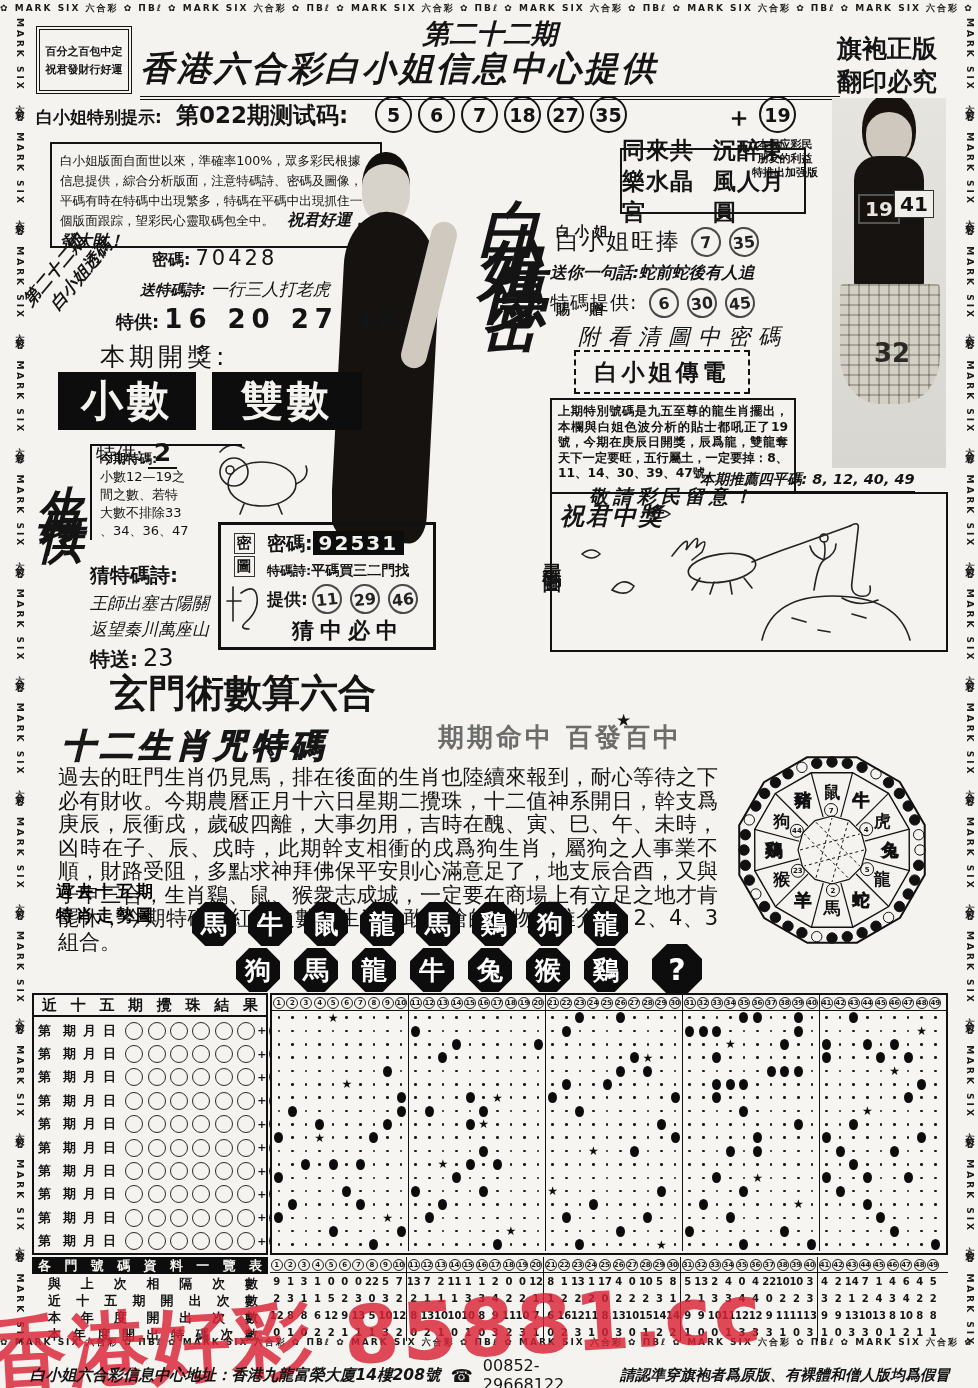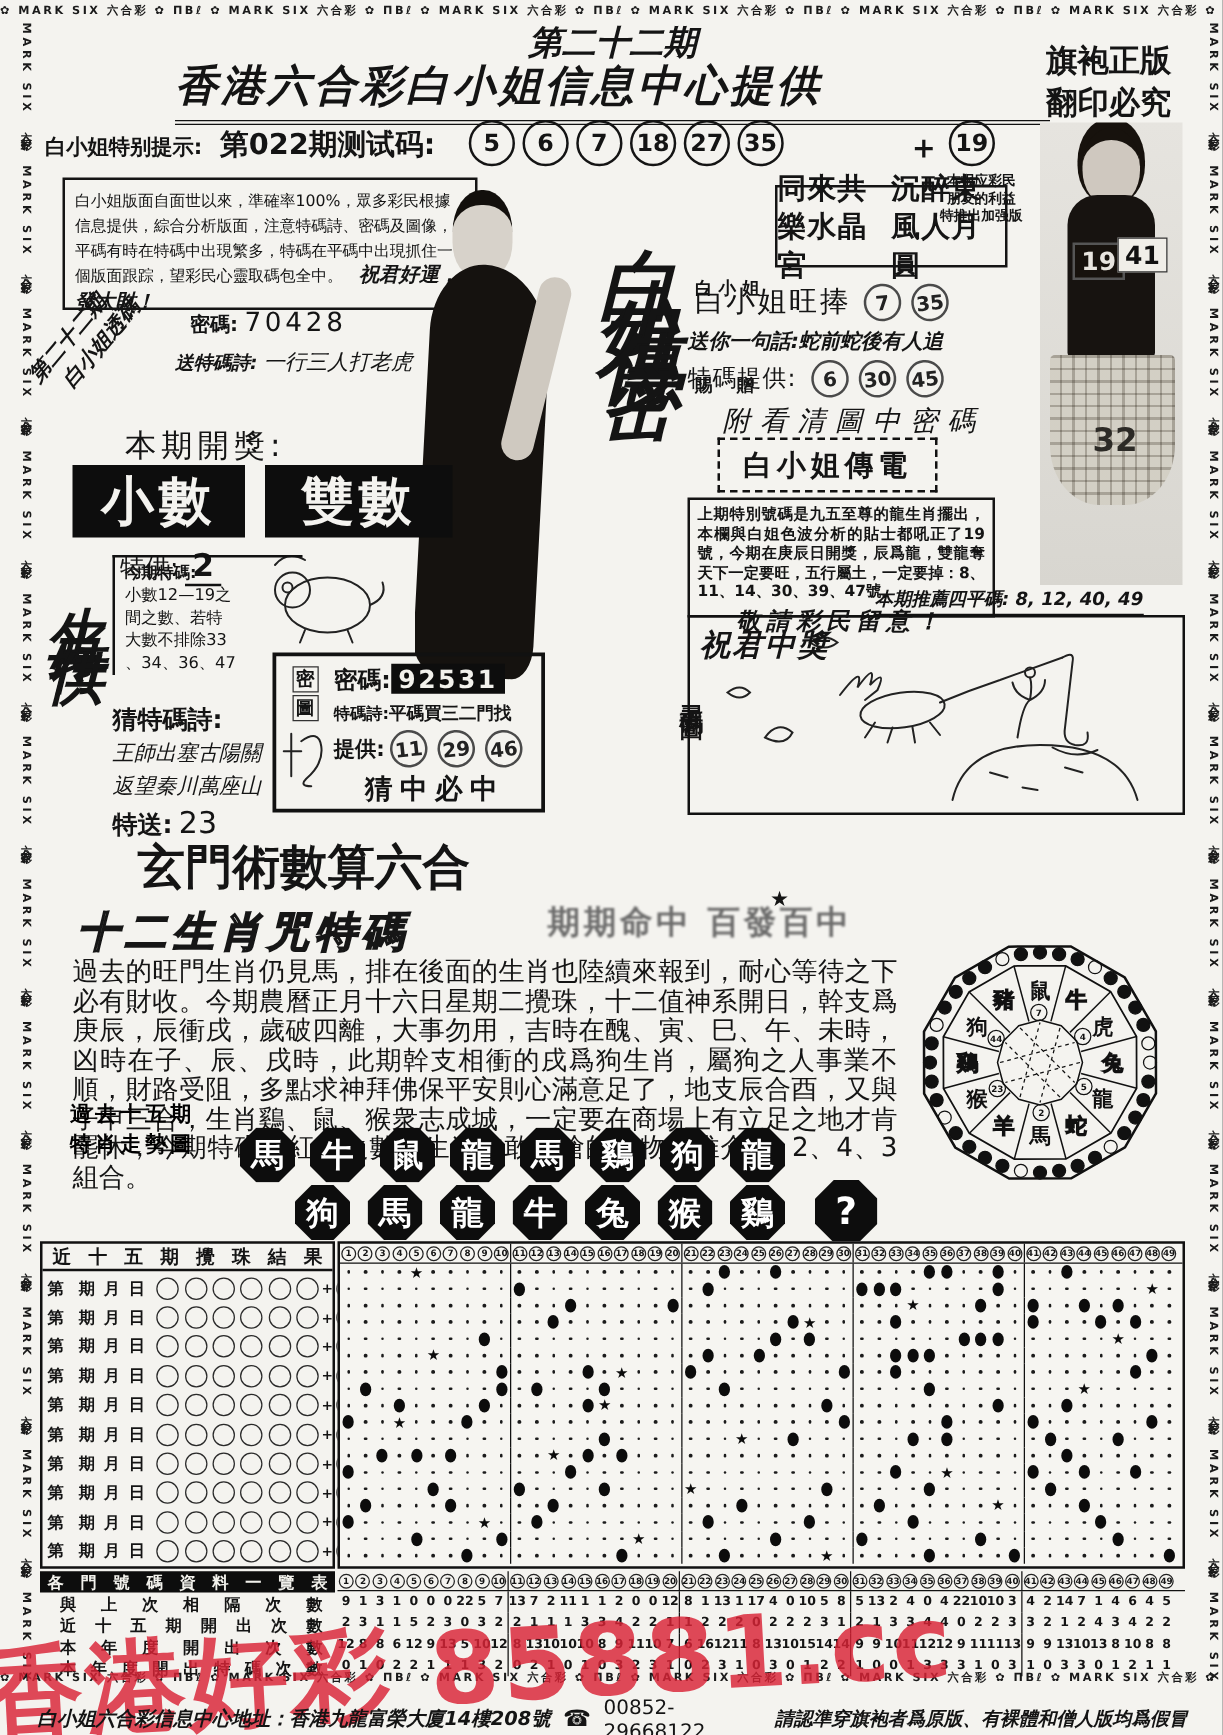--- a/index.html
+++ b/index.html
@@ -45,20 +45,24 @@
 </head>
 <body>
 
 <div class="page">
 
   <div class="abs deco-h js-rep" style="left:0;top:2px;width:978px;height:14px;">✿ MARK SIX 六合彩 ✿ ΠBℓ ✿ MARK SIX 六合彩 ✿ ΠBℓ ✿ MARK SIX 六合彩 ✿ ΠBℓ ✿ MARK SIX 六合彩 ✿ ΠBℓ ✿ MARK SIX 六合彩 ✿ ΠBℓ ✿ MARK SIX 六合彩 ✿ ΠBℓ ✿ MARK SIX 六合彩 ✿ ΠBℓ ✿ MARK SIX 六合彩 ✿ ΠBℓ ✿ MARK SIX 六合彩 ✿ ΠBℓ ✿ MARK SIX 六合彩 ✿ ΠBℓ ✿ MARK SIX 六合彩 ✿ ΠBℓ ✿ MARK SIX 六合彩 ✿ ΠBℓ ✿ MARK SIX 六合彩 ✿ ΠBℓ ✿ MARK SIX 六合彩 ✿ ΠBℓ </div>
   <div class="abs vstrip js-rep" style="left:2px;top:18px;width:24px;height:1330px;">MARK SIX 六合彩 ✿ MARK SIX 六合彩 ✿ MARK SIX 六合彩 ✿ MARK SIX 六合彩 ✿ MARK SIX 六合彩 ✿ MARK SIX 六合彩 ✿ MARK SIX 六合彩 ✿ MARK SIX 六合彩 ✿ MARK SIX 六合彩 ✿ MARK SIX 六合彩 ✿ MARK SIX 六合彩 ✿ MARK SIX 六合彩 ✿ </div>
   <div class="abs vstrip js-rep" style="left:952px;top:18px;width:24px;height:1330px;">MARK SIX 六合彩 ✿ MARK SIX 六合彩 ✿ MARK SIX 六合彩 ✿ MARK SIX 六合彩 ✿ MARK SIX 六合彩 ✿ MARK SIX 六合彩 ✿ MARK SIX 六合彩 ✿ MARK SIX 六合彩 ✿ MARK SIX 六合彩 ✿ MARK SIX 六合彩 ✿ MARK SIX 六合彩 ✿ MARK SIX 六合彩 ✿ </div>
   <div class="abs deco-h js-rep" style="left:0;top:1336px;width:978px;height:13px;">✿ MARK SIX 六合彩 ✿ ΠBℓ ✿ MARK SIX 六合彩 ✿ ΠBℓ ✿ MARK SIX 六合彩 ✿ ΠBℓ ✿ MARK SIX 六合彩 ✿ ΠBℓ ✿ MARK SIX 六合彩 ✿ ΠBℓ ✿ MARK SIX 六合彩 ✿ ΠBℓ ✿ MARK SIX 六合彩 ✿ ΠBℓ ✿ MARK SIX 六合彩 ✿ ΠBℓ ✿ MARK SIX 六合彩 ✿ ΠBℓ ✿ MARK SIX 六合彩 ✿ ΠBℓ ✿ MARK SIX 六合彩 ✿ ΠBℓ ✿ MARK SIX 六合彩 ✿ ΠBℓ ✿ MARK SIX 六合彩 ✿ ΠBℓ ✿ MARK SIX 六合彩 ✿ ΠBℓ </div>
 
+  <div class="abs" style="left:36px;top:26px;width:88px;height:60px;border:4px double #141414;display:flex;flex-direction:column;align-items:center;justify-content:center;gap:3px;">
+    <div class="b" style="font-size:11px;">百分之百包中定</div>
+    <div class="b" style="font-size:11px;">祝君發財行好運</div>
+  </div>
   <div class="abs b" style="left:300px;top:16px;width:380px;text-align:center;font-size:27px;font-style:italic;">第二十二期</div>
   <div class="abs b" style="left:140px;top:46px;width:700px;text-align:left;font-size:34px;letter-spacing:3px;border-bottom:4px double #111;padding-bottom:4px;font-style:italic;">香港六合彩白小姐信息中心提供</div>
   <div class="abs" style="left:826px;top:32px;width:122px;text-align:center;">
     <div class="b" style="font-size:25px;">旗袍正版</div>
     <div class="b" style="font-size:25px;">翻印必究</div>
   </div>
 
   <div class="abs b" style="left:36px;top:106px;font-size:17px;">白小姐特别提示:</div>
   <div class="abs b" style="left:176px;top:100px;font-size:23px;">第022期测试码:</div>
   <div class="abs js-circles" style="left:372px;top:96px;display:flex;align-items:center;">
@@ -106,20 +110,24 @@
     <div class="nowrap" style="font-size:17px;">第二十二期</div>
     <div class="nowrap" style="font-size:17px;margin-left:14px;">白小姐透碼</div>
   </div>
   <div class="abs" style="left:152px;top:246px;font-size:16px;">
     <span class="b">密碼:</span>
     <span style="font-size:21px;letter-spacing:3px;">70428</span>
   </div>
   <div class="abs" style="left:140px;top:278px;font-size:15px;font-style:italic;">
     <span class="b">送特碼詩:</span>
     <span style="font-size:17px;">一行三人打老虎</span>
+  </div>
+  <div class="abs" style="left:116px;top:304px;">
+    <span class="b" style="font-size:18px;">特供:</span>
+    <span class="b" style="font-size:26px;letter-spacing:6px;">16  20  27  48</span>
   </div>
   <div class="abs" style="left:100px;top:340px;font-size:25px;letter-spacing:4px;">本期開獎:</div>
   <div class="abs blackbox" style="left:212px;top:372px;width:150px;height:58px;font-size:42px;letter-spacing:4px;">雙數</div>
   <div class="abs blackbox" style="left:58px;top:372px;width:138px;height:58px;font-size:42px;letter-spacing:4px;">小數</div>
   <div class="abs" style="left:96px;top:438px;">
     <span style="font-size:20px;">特供:</span>
     <span class="b" style="font-size:25px;border-bottom:2px solid #111;padding:0 6px;">2</span>
   </div>
 
   <svg class="abs" style="left:200px;top:432px;" width="120" height="86" viewBox="0 0 120 86">

